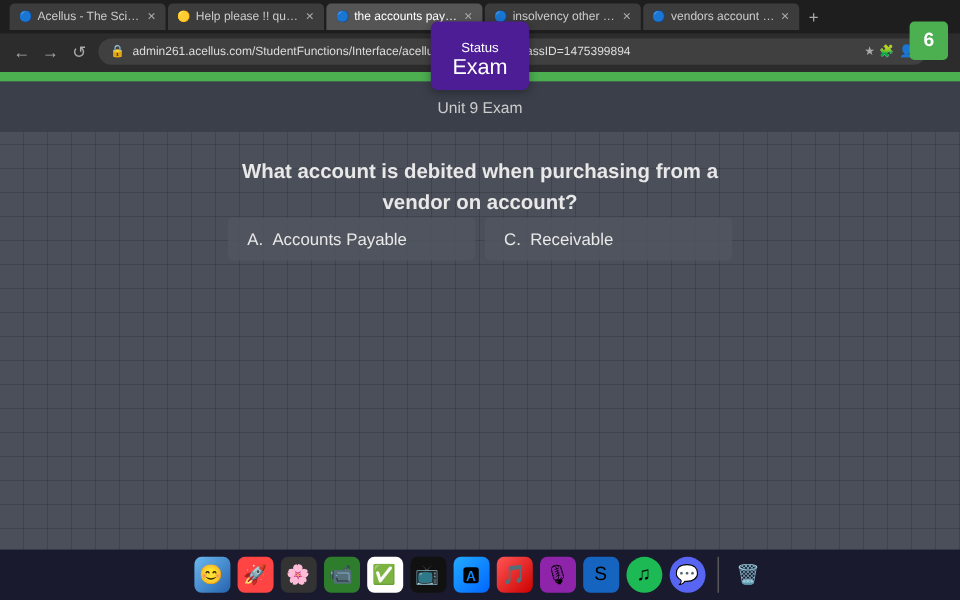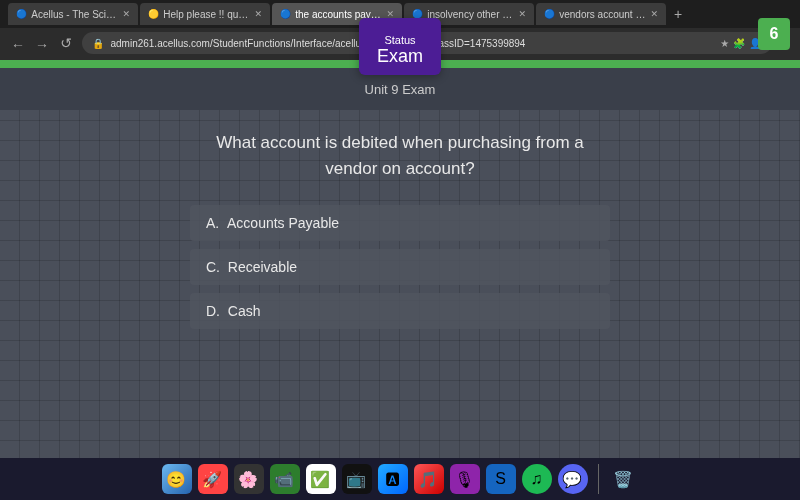--- a/index.html
+++ b/index.html
@@ -198,34 +198,34 @@
 
     .exam-title {
       color: #ccc;
       font-size: 13px;
     }
 
     
     .question-container {
       width: 420px;
       text-align: center;
-      margin-bottom: 24px;
+      font-weight: bold;
     }
 
     .question-text {
       color: #e8e8e8;
       font-size: 17px;
       line-height: 1.5;
     }
 
     
     .options-container {
       width: 420px;
       display: flex;
-      flex-direction: column;
+      flex-direction: row;
       gap: 8px;
       align-items: center;
     }
 
     .option-btn {
       background: rgba(80, 85, 95, 0.85);
       border: none;
       border-radius: 4px;
       padding: 10px 16px;
       color: #e8e8e8;
@@ -342,23 +342,20 @@
     <p class="question-text">What account is debited when purchasing from a vendor on account?</p>
   </div>
 
   <div class="options-container">
     <button class="option-btn">
       <span>A.&nbsp;&nbsp;</span><span>Accounts Payable</span>
     </button>
     <button class="option-btn">
       <span>C.&nbsp;&nbsp;</span><span>Receivable</span>
     </button>
-    <button class="option-btn">
-      <span>D.&nbsp;&nbsp;</span><span>Cash</span>
-    </button>
   </div>
 </div>
 
 <div class="taskbar">
   <div class="taskbar-item">
     <div class="taskbar-icon" style="background:linear-gradient(135deg,#6bb8f0,#2563ae);">😊</div>
   </div>
   <div class="taskbar-item">
     <div class="taskbar-icon" style="background:#f44;">🚀</div>
   </div>

